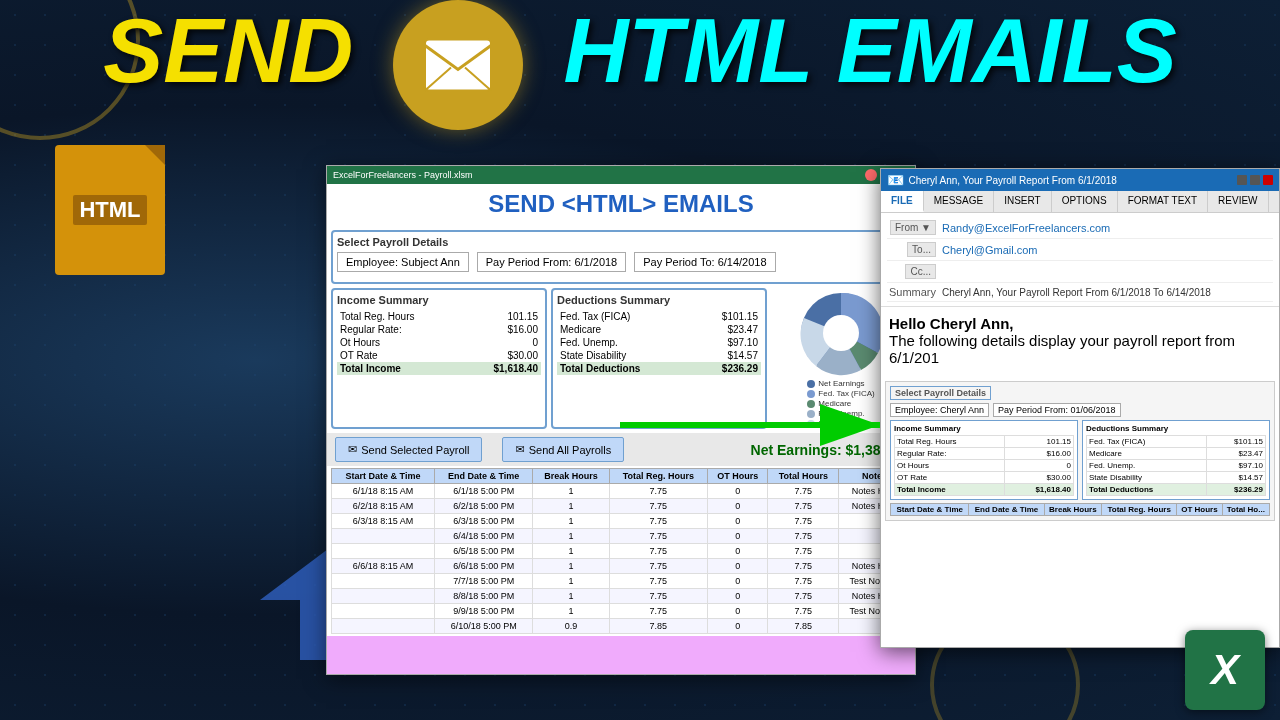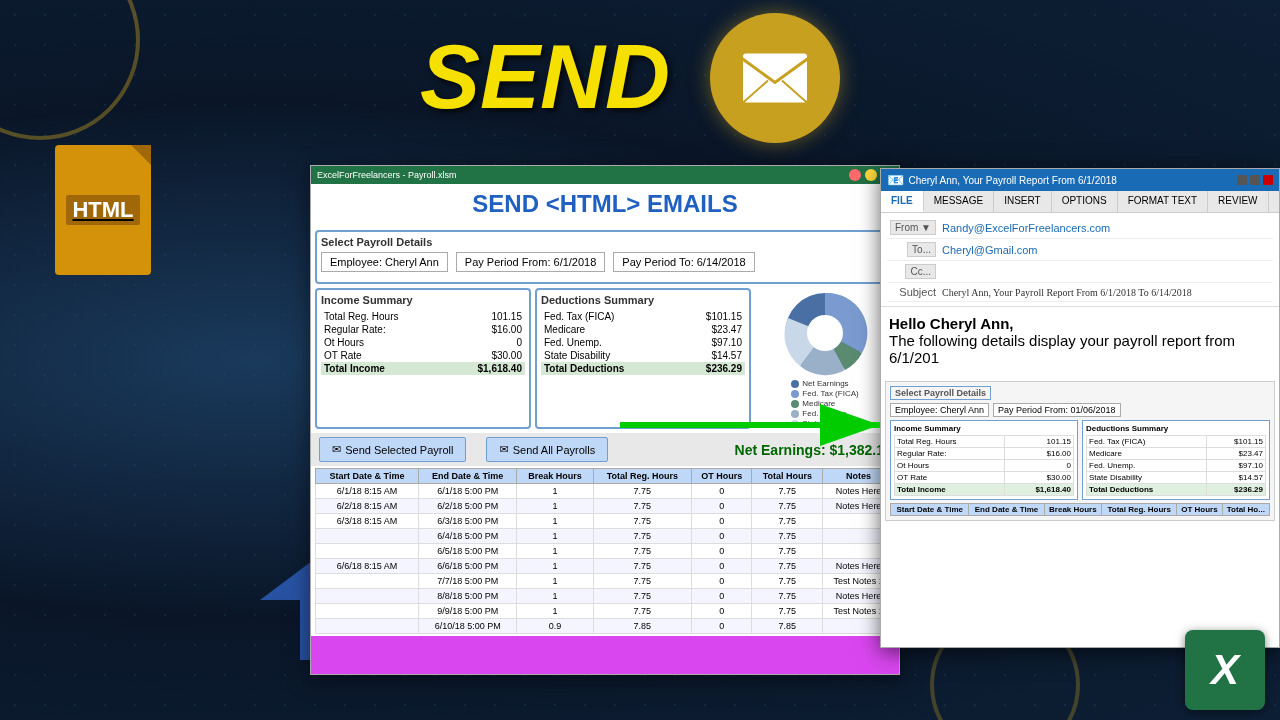--- a/index.html
+++ b/index.html
@@ -45,21 +45,20 @@
       opacity: 0.3;
       z-index: 0;
     }
 
     
     .header-area {
       position: absolute;
       top: 0; left: 0; right: 0;
       height: 155px;
       display: flex;
-      align-items: center;
       justify-content: center;
       z-index: 10;
     }
     .title-send {
       font-size: 90px;
       font-weight: 900;
       color: #f5e000;
       text-shadow: 3px 3px 6px rgba(0,0,0,0.8);
       font-style: italic;
       margin-right: 20px;
@@ -89,29 +88,28 @@
     }
 
     
     .html-icon-area {
       position: absolute;
       left: 55px;
       top: 145px;
       z-index: 10;
     }
     .html-file-icon {
-      width: 96px;
+      width: 110px;
       height: 130px;
       background: #d4920a;
       border-radius: 4px;
       display: flex;
       align-items: center;
       justify-content: center;
       position: relative;
-      text-decoration: underline;
     }
     .html-file-icon::before {
       content: '';
       position: absolute;
       top: 0; right: 0;
       width: 0; height: 0;
       border-style: solid;
       border-width: 0 20px 20px 0;
       border-color: transparent #a06808 transparent transparent;
     }
@@ -120,25 +118,25 @@
       font-size: 22px;
       font-weight: 900;
       background: #a06808;
       padding: 2px 6px;
       border-radius: 2px;
     }
 
     
     .excel-window {
       position: absolute;
-      left: 310px;
+      left: 326px;
       top: 165px;
       width: 590px;
       height: 510px;
-      background: #d946ef;
+      background: #f0abfc;
       border: 1px solid #aaa;
       z-index: 20;
       box-shadow: 0 4px 20px rgba(0,0,0,0.5);
     }
     .excel-title-bar {
       background: #217346;
       color: white;
       font-size: 11px;
       padding: 3px 6px;
       display: flex;
@@ -348,21 +346,20 @@
       font-size: 10px;
       color: #555;
       background: #e8e8e8;
       border: 1px solid #ccc;
       padding: 1px 4px;
       cursor: pointer;
     }
     .subject-row .compose-value {
       color: #333;
       font-size: 10px;
-      font-family: Liberation Serif, serif;
     }
     .email-body {
       padding: 8px;
       font-size: 15px;
       background: white;
       height: 70px;
     }
     .email-inner-window {
       margin: 4px;
       border: 1px solid #ccc;
@@ -460,20 +457,21 @@
 <div class="header-area">
   <span class="title-send">SEND</span>
   <div class="title-email-icon">
     <svg viewBox="0 0 70 55" fill="none">
       <rect x="2" y="2" width="66" height="51" rx="4" fill="white" stroke="#c8a020" stroke-width="2"></rect>
       <polyline points="2,8 35,32 68,8" stroke="#c8a020" stroke-width="3" fill="none"></polyline>
       <line x1="2" y1="53" x2="28" y2="30" stroke="#c8a020" stroke-width="2"></line>
       <line x1="68" y1="53" x2="42" y2="30" stroke="#c8a020" stroke-width="2"></line>
     </svg>
   </div>
+  <span class="title-html-emails">HTML EMAILS</span>
 </div>
 
 <div class="html-icon-area">
   <div class="html-file-icon">
     <span class="html-file-label">HTML</span>
   </div>
 </div>
 
 <div class="excel-window">
   <div class="excel-title-bar">
@@ -486,21 +484,21 @@
   </div>
 
   <div style="background:white;padding:0 0 2px 0;">
     <div class="excel-main-title">SEND &lt;HTML&gt; EMAILS</div>
 
     <div class="section-box">
       <div class="section-title">Select Payroll Details</div>
       <div class="payroll-details-row">
         <div class="input-field">
           <span>Employee:</span>
-          <span>Cheryl Ann</span>
+          <span>Subject Ann</span>
         </div>
         <div class="input-field">
           <span>Pay Period From:</span>
           <span>6/1/2018</span>
         </div>
         <div class="input-field">
           <span>Pay Period To:</span>
           <span>6/14/2018</span>
         </div>
       </div>
@@ -756,21 +754,21 @@
       </span>
       <span class="compose-value">Cheryl@Gmail.com</span>
     </div>
     <div class="compose-row">
       <span class="compose-label">
         <button class="compose-btn">Cc...</button>
       </span>
       <span class="compose-value"></span>
     </div>
     <div class="compose-row subject-row">
-      <span class="compose-label" style="font-size:11px;color:#555;">Subject</span>
+      <span class="compose-label" style="font-size:11px;color:#555;">Summary</span>
       <span class="compose-value" style="color:#333;font-size:10px;overflow:hidden;white-space:nowrap;text-overflow:ellipsis;">Cheryl Ann, Your Payroll Report From 6/1/2018 To 6/14/2018</span>
     </div>
   </div>
 
   <div class="email-body">
     <div style="font-weight:bold;">Hello Cheryl Ann,</div>
     <div>The following details display your payroll report from 6/1/201</div>
   </div>
 
   <div class="email-inner-window">

